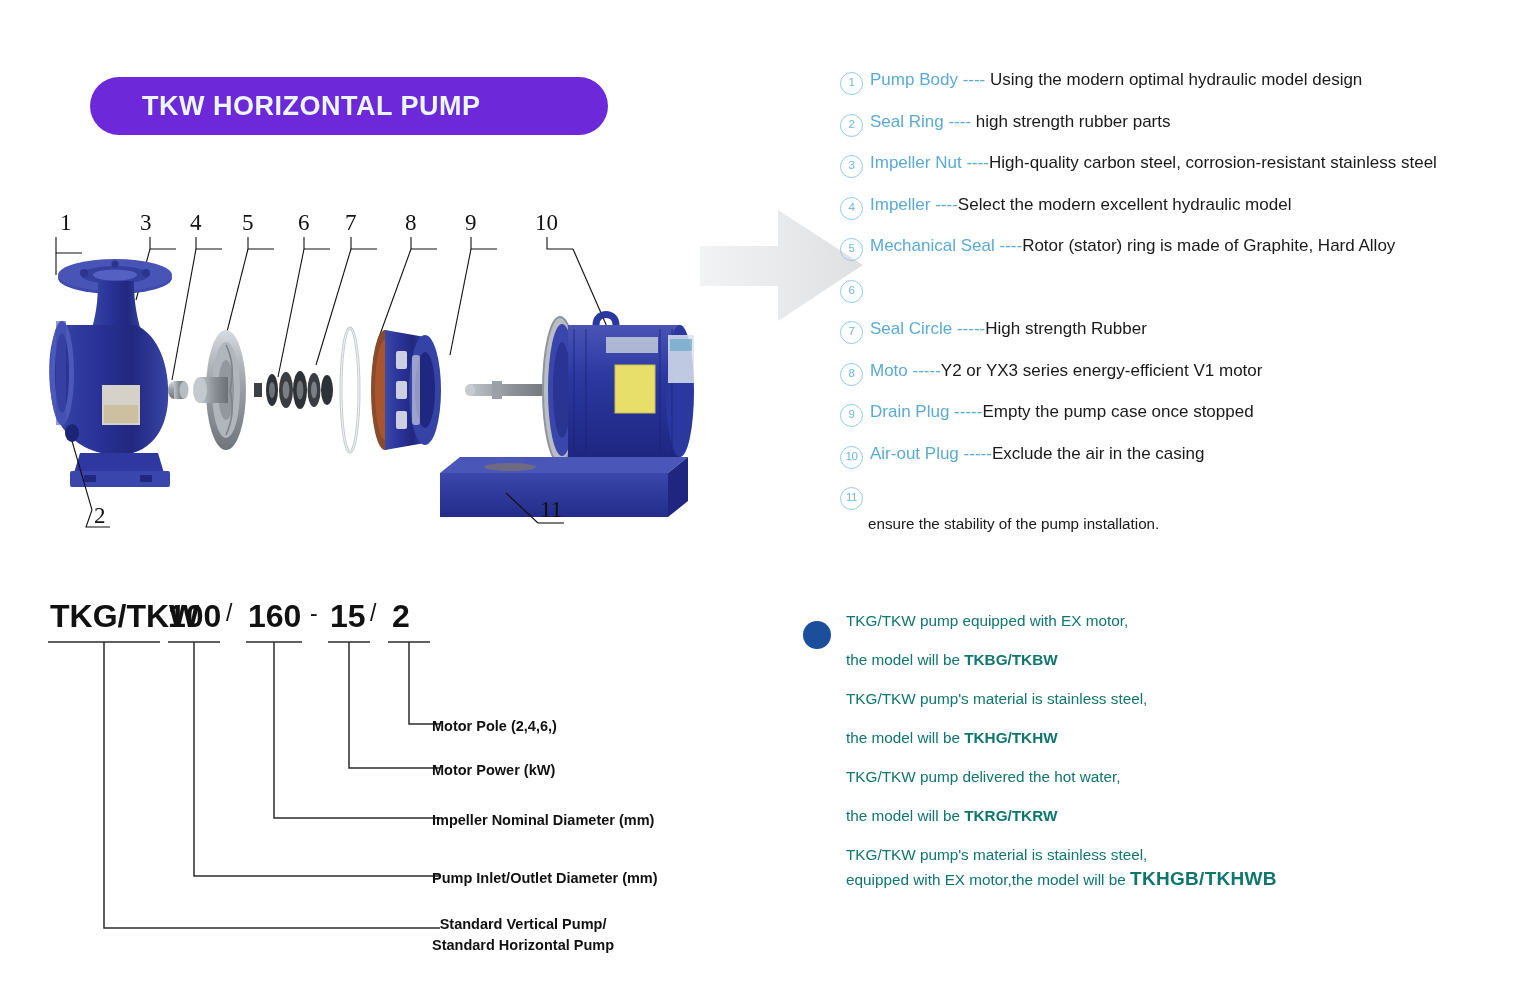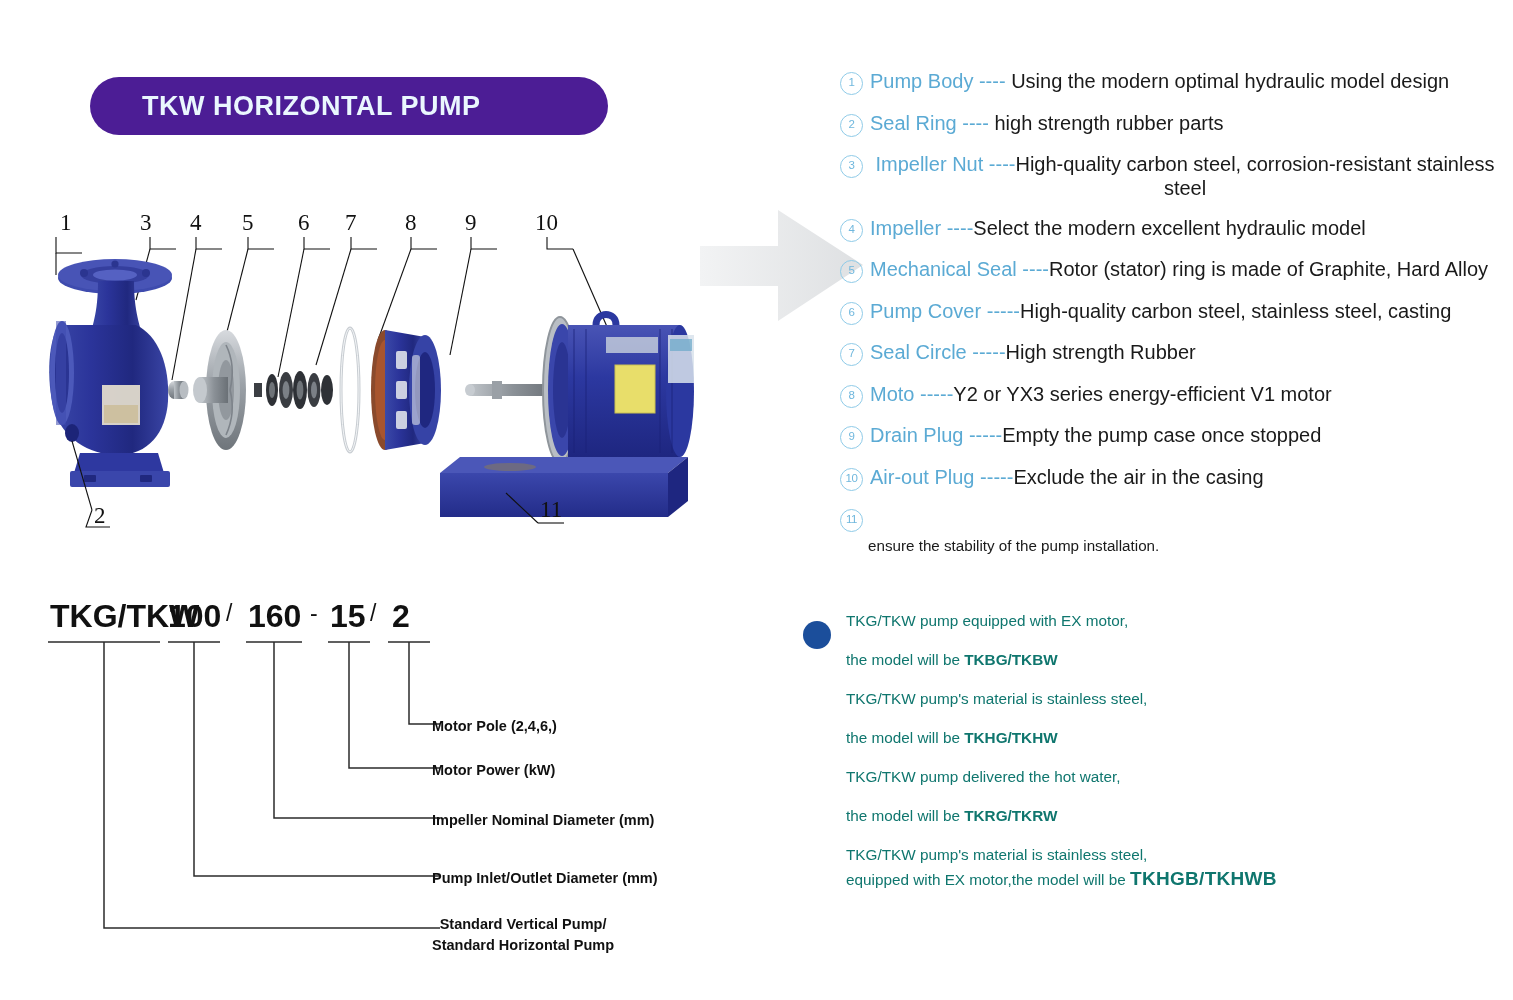--- a/index.html
+++ b/index.html
@@ -7,21 +7,21 @@
     width:1513px;height:1000px;position:relative;overflow:hidden;
     background:#ffffff;
     font-family:"Liberation Sans","DejaVu Sans",sans-serif;
     color:#1a1a1a;
   }
   .canvas{position:absolute;left:0;top:0;width:1513px;height:1000px;}
 
   
   .title-pill{
     position:absolute;left:90px;top:77px;width:518px;height:58px;
-    background:#4c1d95;border-radius:29px;
+    background:#6d28d9;border-radius:29px;
     display:flex;align-items:center;
   }
   .title-pill span{
     color:#EAF7FE;font-size:27px;font-weight:bold;letter-spacing:.5px;
     padding-left:52px;font-family:"Liberation Sans",sans-serif;
   }
 
   
   .diagram{position:absolute;left:40px;top:205px;width:660px;height:365px;}
   .diagram svg{display:block;}
@@ -34,21 +34,21 @@
   .legend-row{
     display:flex;align-items:flex-start;
     margin-bottom:16.5px;line-height:1.18;
   }
   .lg-num{
     flex:0 0 auto;width:21px;height:21px;border-radius:50%;
     border:1.3px solid #8FCBE8;color:#6FB7DD;
     font-size:11.5px;line-height:19px;text-align:center;
     margin-right:7px;margin-top:2px;letter-spacing:-0.5px;
   }
-  .lg-text{font-size:20px;color:#1a1a1a;text-align:center;}
+  .lg-text{font-size:17px;color:#1a1a1a;}
   .lg-label{color:#5BAAD4;}
   .lg-dash{color:#5BAAD4;}
   .lg-blue{color:#5BAAD4;}
   .lg-row-indent{padding-left:28px;font-size:15.2px;margin-top:-12px;margin-bottom:16px;}
 
   
   .modelblock{position:absolute;left:40px;top:598px;width:680px;height:370px;}
   .code-text{position:absolute;top:0;left:0;width:420px;height:36px;}
   .code-seg{
     position:absolute;top:0;font-size:32px;font-weight:bold;
@@ -315,21 +315,20 @@
       <div class="lg-text"><span class="lg-label">Impeller</span> <span class="lg-dash">----</span><span>Select the modern excellent hydraulic model</span></div>
     </div>
 
     <div class="legend-row">
       <div class="lg-num">5</div>
       <div class="lg-text"><span class="lg-label">Mechanical Seal</span> <span class="lg-dash">----</span><span>Rotor (stator) ring is made of Graphite, Hard Alloy</span></div>
     </div>
 
     <div class="legend-row">
       <div class="lg-num">6</div>
-      <div class="lg-text"><span class="lg-label">Pump Cover</span> <span class="lg-dash">-----</span><span>High-quality carbon steel, stainless steel, casting</span></div>
     </div>
 
     <div class="legend-row">
       <div class="lg-num">7</div>
       <div class="lg-text"><span class="lg-label">Seal Circle</span> <span class="lg-dash">-----</span><span>High strength Rubber</span></div>
     </div>
 
     <div class="legend-row">
       <div class="lg-num">8</div>
       <div class="lg-text"><span class="lg-label">Moto</span> <span class="lg-dash">-----</span><span>Y2 or YX3 series energy-efficient V1 motor</span></div>

